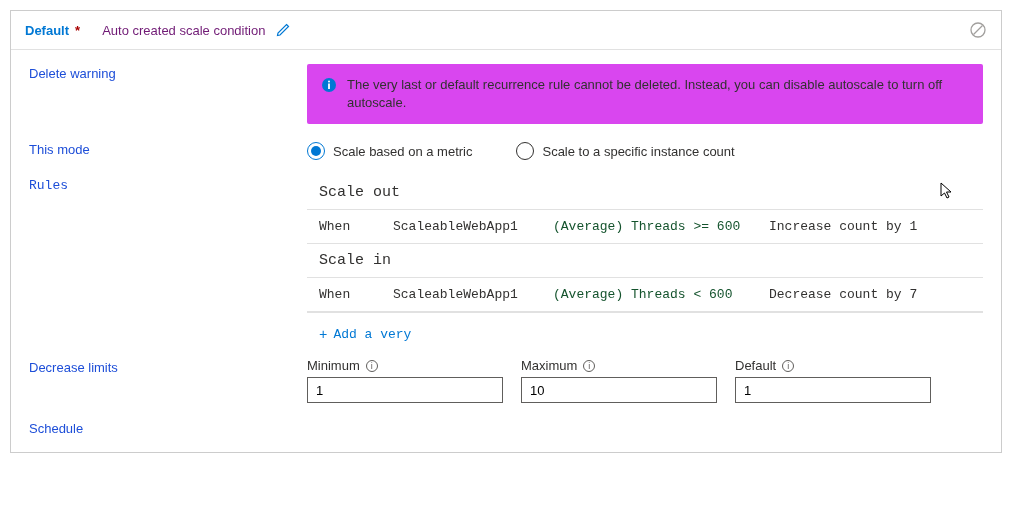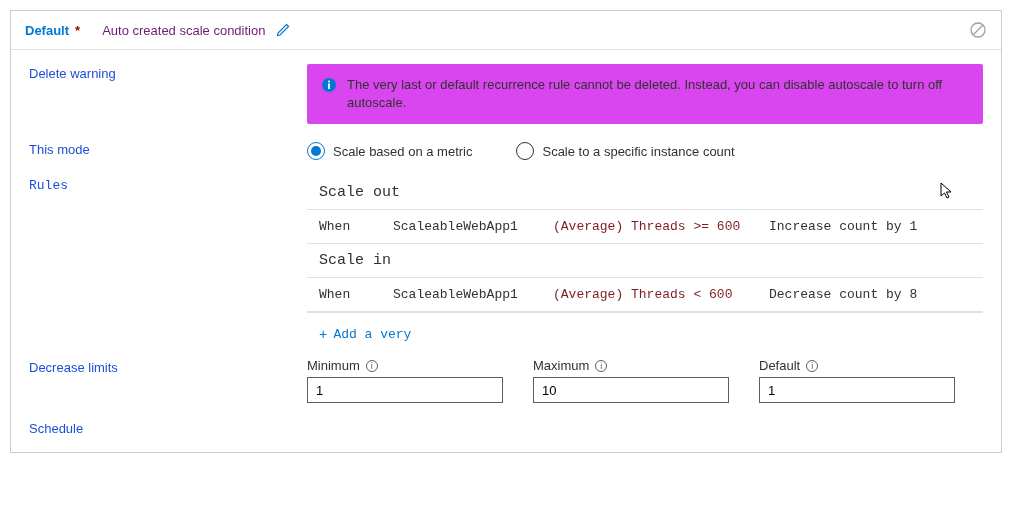--- a/index.html
+++ b/index.html
@@ -24,25 +24,25 @@
 .radio-item { display: flex; align-items: center; cursor: pointer; }
 .radio-outer { width: 18px; height: 18px; border-radius: 50%; border: 1px solid #323130; display: inline-flex; align-items: center; justify-content: center; margin-right: 8px; }
 .radio-outer.selected { border-color: #0078d4; }
 .radio-inner { width: 10px; height: 10px; border-radius: 50%; background: #0078d4; }
 .rules-area { }
 .rule-section-header { padding: 8px 12px; font-size: 15px; }
 .rule-row { display: flex; align-items: center; padding: 9px 12px; border-top: 1px solid #e1e1e1; border-bottom: 1px solid #e1e1e1; }
 .rule-row + .rule-section-header { border-top: none; }
 .rule-col-when { width: 74px; }
 .rule-col-target { width: 160px; }
-.rule-col-cond { width: 216px; color: #7f1d1d; }
+.rule-col-cond { width: 216px; color: #14532d; }
 .rule-col-action { }
 .add-rule { display: flex; align-items: center; padding: 14px 12px 4px 12px; color: #0078d4; cursor: pointer; border-top: 1px solid #e1e1e1; }
 .add-rule-plus { margin-right: 6px; font-size: 14px; line-height: 1; }
-.limits-group { display: flex; gap: 30px; }
+.limits-group { display: flex; gap: 18px; }
 .limit-field { width: 196px; }
 .limit-label { display: flex; align-items: center; margin-bottom: 4px; }
 .limit-label-text { margin-right: 6px; }
 .help-icon { width: 12px; height: 12px; border: 1px solid #605e5c; border-radius: 50%; display: inline-flex; align-items: center; justify-content: center; font-size: 9px; color: #605e5c; }
 .limit-input { width: 100%; height: 26px; border: 1px solid #605e5c; padding: 0 8px; font-size: 13px; font-family: inherit; }
 .schedule-text { font-weight: 600; }
 .cursor-arrow { position: absolute; left: 930px; top: 172px; pointer-events: none; }
 .panel-wrapper { position: relative; }
 </style>
 </head>
@@ -114,21 +114,21 @@
             <div class="rule-col-when">When</div>
             <div class="rule-col-target">ScaleableWebApp1</div>
             <div class="rule-col-cond">(Average) Threads &gt;= 600</div>
             <div class="rule-col-action">Increase count by 1</div>
           </div>
           <div class="rule-section-header">Scale in</div>
           <div class="rule-row">
             <div class="rule-col-when">When</div>
             <div class="rule-col-target">ScaleableWebApp1</div>
             <div class="rule-col-cond">(Average) Threads &lt; 600</div>
-            <div class="rule-col-action">Decrease count by 8</div>
+            <div class="rule-col-action">Decrease count by 7</div>
           </div>
           <div class="add-rule">
             <span class="add-rule-plus">+</span>
             <span>Add a very</span>
           </div>
         </div>
       </div>
     </div>
 
     <div class="row">

